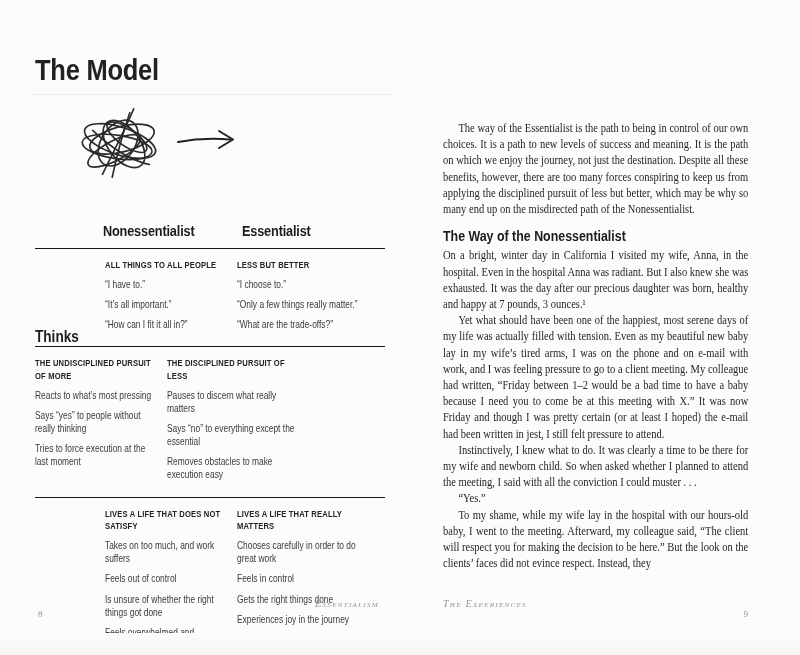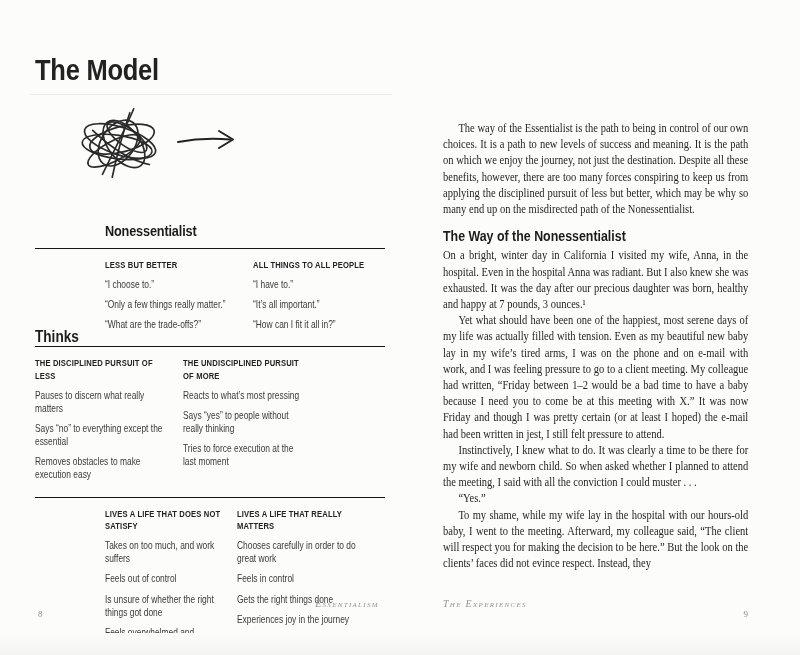--- a/index.html
+++ b/index.html
@@ -114,59 +114,60 @@
       <path d="M2 14 C18 11 36 10 54 11.5"></path>
       <path d="M43 3 L57 11.5 L43 20"></path>
     </g>
   </svg>
 
 
   <div class="table">
     <div class="thead">
       <div class="spacer"></div>
       <div class="th"><span>Nonessentialist</span></div>
+      <div class="th w2"><span>Essentialist</span></div>
     </div>
 
     <div class="trow r1">
       <div class="tlabel">
           <span>Thinks</span>
+        </div>
+      <div class="tcell c1">
+          <div class="cell-inner">
+        <div class="cell-head">ALL THINGS TO ALL PEOPLE</div>
+        <div class="cell-item">“I have to.”</div>
+        <div class="cell-item">“It’s all important.”</div>
+        <div class="cell-item">“How can I fit it all in?”</div>
+      </div>
         </div>
       <div class="tcell c2">
           <div class="cell-inner">
         <div class="cell-head">LESS BUT BETTER</div>
         <div class="cell-item">“I choose to.”</div>
         <div class="cell-item">“Only a few things really matter.”</div>
         <div class="cell-item">“What are the trade-offs?”</div>
       </div>
         </div>
+    </div>
+
+    <div class="trow r2">
       <div class="tcell c1">
           <div class="cell-inner">
-        <div class="cell-head">ALL THINGS TO ALL PEOPLE</div>
-        <div class="cell-item">“I have to.”</div>
-        <div class="cell-item">“It’s all important.”</div>
-        <div class="cell-item">“How can I fit it all in?”</div>
-      </div>
-        </div>
-    </div>
-
-    <div class="trow r2">
+        <div class="cell-head">THE UNDISCIPLINED PURSUIT OF MORE</div>
+        <div class="cell-item">Reacts to what’s most pressing</div>
+        <div class="cell-item">Says “yes” to people without really thinking</div>
+        <div class="cell-item">Tries to force execution at the last moment</div>
+      </div>
+        </div>
       <div class="tcell c2">
           <div class="cell-inner">
         <div class="cell-head">THE DISCIPLINED PURSUIT OF LESS</div>
         <div class="cell-item">Pauses to discern what really matters</div>
         <div class="cell-item">Says “no” to everything except the essential</div>
         <div class="cell-item">Removes obstacles to make execution easy</div>
-      </div>
-        </div>
-      <div class="tcell c1">
-          <div class="cell-inner">
-        <div class="cell-head">THE UNDISCIPLINED PURSUIT OF MORE</div>
-        <div class="cell-item">Reacts to what’s most pressing</div>
-        <div class="cell-item">Says “yes” to people without really thinking</div>
-        <div class="cell-item">Tries to force execution at the last moment</div>
       </div>
         </div>
     </div>
 
     <div class="trow r3">
       <div class="tlabel">
           <span>Gets</span>
         </div>
       <div class="tcell c1">
           <div class="cell-inner">

